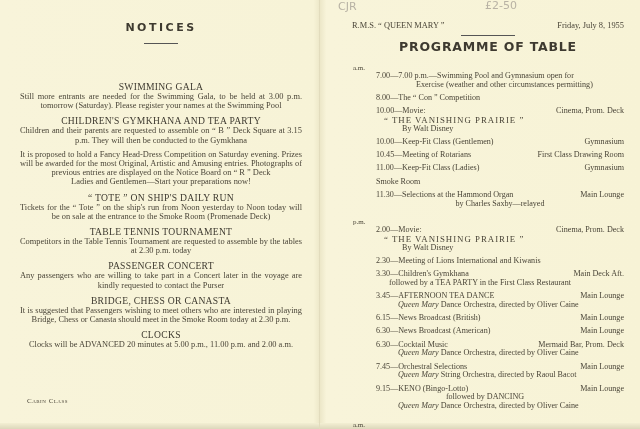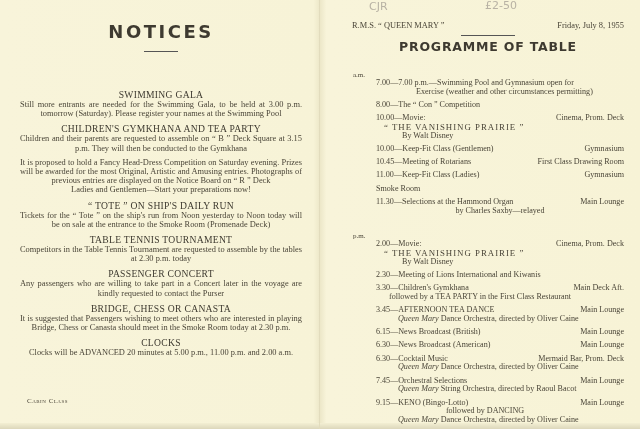--- a/index.html
+++ b/index.html
@@ -2,39 +2,39 @@
 <html><head>
 <meta charset="utf-8">
 <style>
   html,body{margin:0;padding:0;}
   body{width:640px;height:429px;background:#f6f2d8;font-family:"Liberation Serif","DejaVu Serif",serif;color:#4a4538;overflow:hidden;position:relative;}
   .sheet{position:absolute;inset:0;background:linear-gradient(90deg,#f8f4da 0%,#f7f3d7 49%,#ece7c8 50%,#f8f4da 51%,#f7f3d6 100%);}
   .sheet:after{content:"";position:absolute;left:0;right:0;bottom:0;height:6px;background:linear-gradient(#f3efd3,#dcd7bb);}
   .fold{position:absolute;left:319px;top:0;bottom:0;width:1px;background:#e2dcbd;}
   .left{position:absolute;left:20px;top:0;width:282px;}
   .right{position:absolute;left:352px;top:0;width:272px;}
-  .notices-title{text-align:center;font-family:"DejaVu Sans","Liberation Sans",sans-serif;font-weight:bold;letter-spacing:2.5px;font-size:18px;color:#3e3a30;margin-top:21px;}
+  .notices-title{text-align:center;font-family:"DejaVu Sans","Liberation Sans",sans-serif;font-weight:bold;letter-spacing:2.5px;font-size:11px;color:#3e3a30;margin-top:21px;}
   .rule{width:34px;height:1px;background:#555;margin:9px auto 0;}
   .notice{text-align:center;font-size:8.4px;line-height:9.2px;margin-top:5px;}
   .notice:first-of-type{margin-top:0;}
   .notice h3{margin:0;font-weight:normal;font-size:9.6px;letter-spacing:0.3px;color:#3e3a30;line-height:11px;}
   .notice p{margin:0;text-align:justify;text-align-last:center;}
   .notice .extra{text-align:center;}
   .cabin{position:absolute;left:27px;top:397px;font-size:7px;font-variant:small-caps;letter-spacing:0.5px;}
   .hdr{display:flex;justify-content:space-between;font-size:8.4px;margin-top:21px;}
   .pencil{position:absolute;font-family:"DejaVu Sans",sans-serif;color:#b8b2a4;font-size:11px;}
   .prog-title{text-align:center;font-family:"DejaVu Sans","Liberation Sans",sans-serif;font-weight:bold;font-size:12.5px;letter-spacing:0.8px;color:#3e3a30;margin-top:3px;}
   .rule2{width:54px;height:1px;background:#555;margin:5px auto 0;}
   .ev{font-size:8.1px;line-height:8.8px;margin-top:4.4px;position:relative;margin-left:24px;}
   .ev .row{display:flex;justify-content:space-between;}
   .ev .sub{padding-left:22px;}
   .ev .sub.center{text-align:center;padding-left:0;}
   .ev .big{letter-spacing:1px;font-size:8.8px;padding-left:8px;}
   .ev .by{padding-left:26px;}
-  .ampm{font-size:7px;line-height:7px;margin-top:18px;padding-left:1px;}
+  .ampm{font-size:7px;line-height:7px;margin-top:11px;padding-left:1px;}
   i{font-style:italic;}
 </style>
 </head>
 <body>
 
 <div class="sheet"></div>
 <div class="fold"></div>
 
 <div class="left">
   <div class="notices-title">NOTICES</div>
@@ -68,21 +68,21 @@
     <h3>BRIDGE, CHESS OR CANASTA</h3>
     <p>It is suggested that Passengers wishing to meet others who are interested in playing Bridge, Chess or Canasta should meet in the Smoke Room today at 2.30 p.m.</p>
   </div>
   <div class="notice">
     <h3>CLOCKS</h3>
     <p>Clocks will be ADVANCED 20 minutes at 5.00 p.m., 11.00 p.m. and 2.00 a.m.</p>
   </div>
 </div>
 <div class="cabin">Cabin Class</div>
 
-<div class="pencil" style="left:369px;top:0px;">CJR</div>
+<div class="pencil" style="left:338px;top:0px;">CJR</div>
 <div class="pencil" style="left:485px;top:-1px;">£2-50</div>
 
 <div class="right">
   <div class="hdr">
     <span>R.M.S. “ QUEEN MARY ”</span>
     <span>Friday, July 8, 1955</span>
   </div>
   <div class="rule2"></div>
   <div class="prog-title">PROGRAMME  OF  TABLE</div>
   <div class="ampm">a.m.</div>

